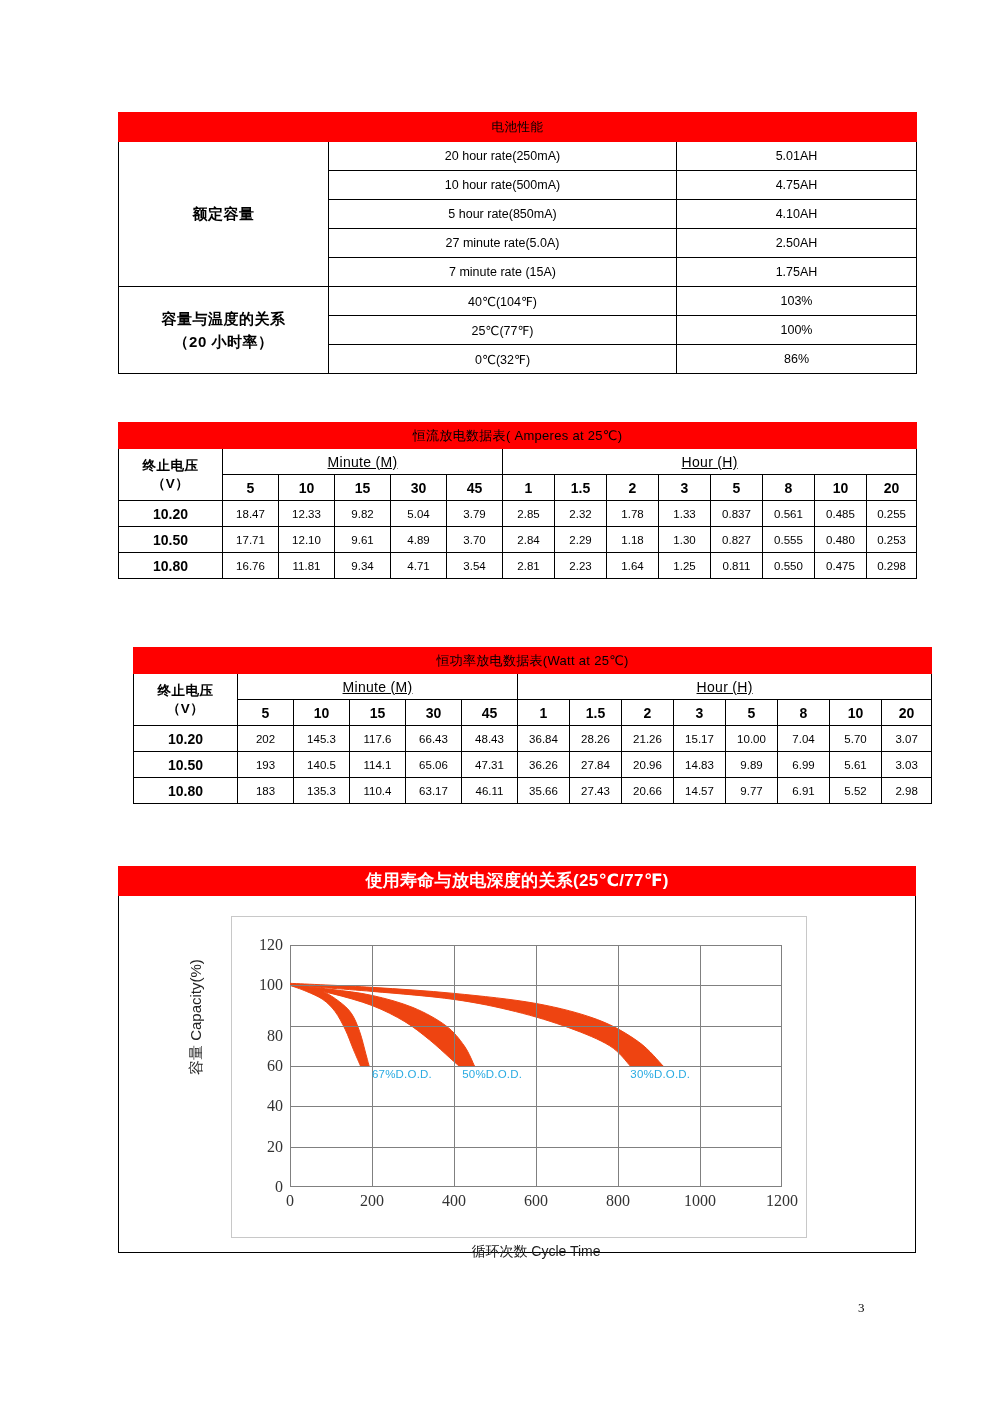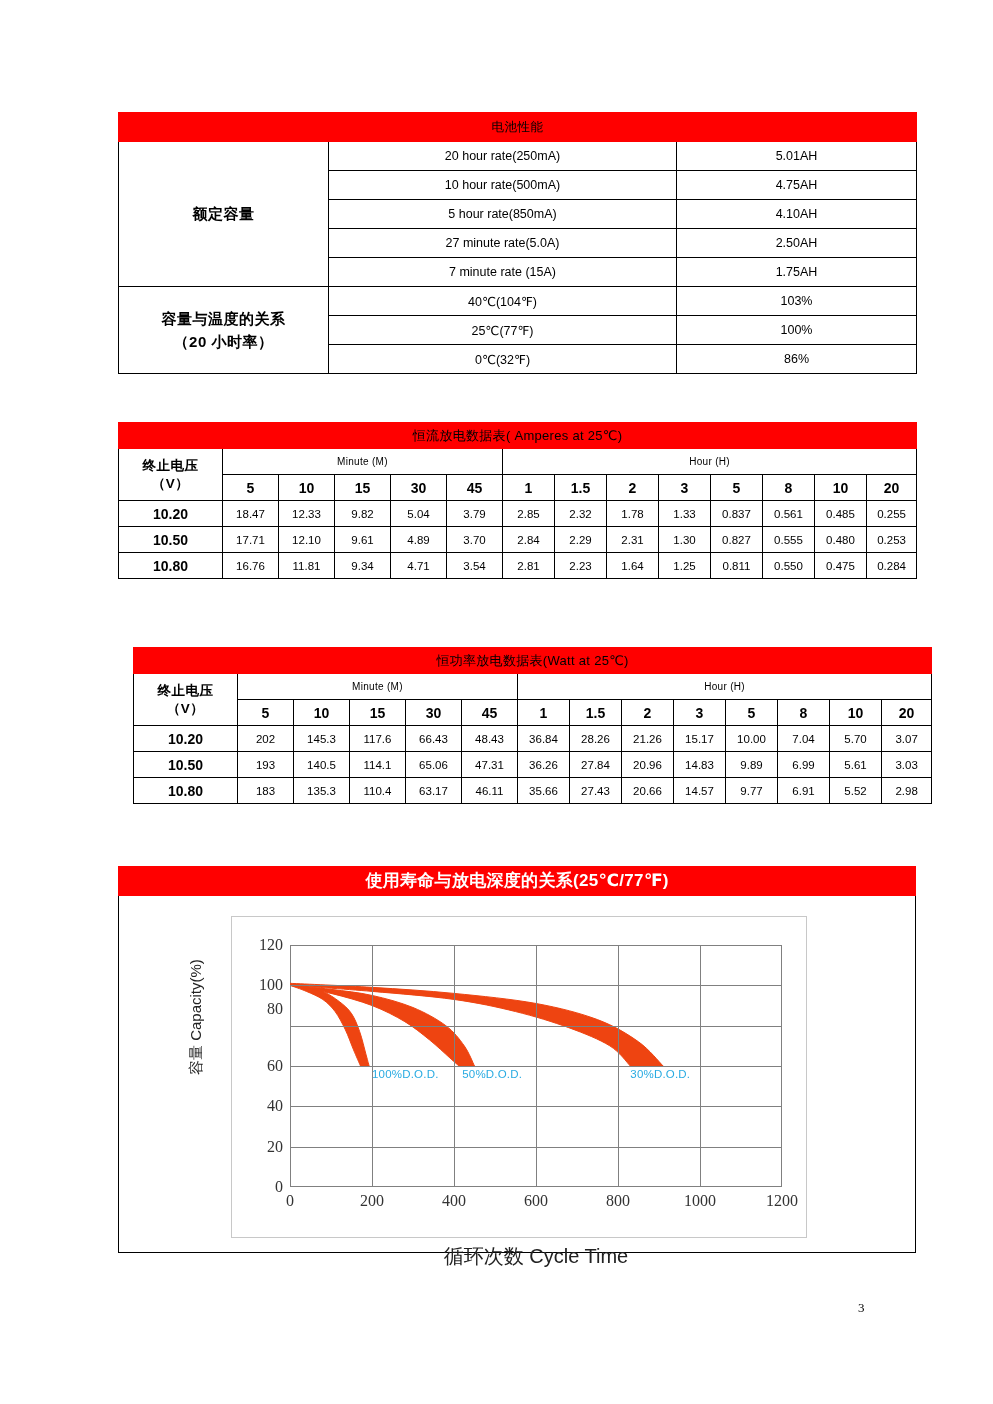--- a/index.html
+++ b/index.html
@@ -69,22 +69,23 @@
   #tbl-current { top: 422px; }
   #tbl-watt    { top: 647px; padding-left: 15px; }
 
   table.discharge td { height: 25px; }
   table.discharge td.hdr-volt {
     font-weight: bold;
     font-size: 13.5px;
     letter-spacing: 0.5px;
   }
   table.discharge td.hdr-span {
-    font-size: 10px;
+    font-size: 14px;
     letter-spacing: 0.3px;
+    text-decoration: underline;
   }
   table.discharge td.hdr-col {
     font-weight: bold;
     font-size: 14px;
   }
   table.discharge td.volt {
     font-weight: bold;
     font-size: 14px;
   }
   table.discharge td.val {
@@ -155,21 +156,21 @@
     color: #333;
     white-space: nowrap;
     font-family: "Liberation Serif", serif;
   }
   .axis-x-title {
     position: absolute;
     top: 100%;
     margin-top: 28px;
     left: 50%;
     transform: translateX(-50%);
-    font-size: 20px;
+    font-size: 14px;
     color: #222;
     white-space: nowrap;
   }
   .axis-y-title {
     position: absolute;
     right: 100%;
     margin-right: 34px;
     top: 50%;
     transform: translateY(-50%) rotate(-90deg);
     font-size: 15px;
@@ -316,42 +317,42 @@
         </tr>
         <tr>
           <td class="volt">10.50</td>
           <td class="val">17.71</td>
           <td class="val">12.10</td>
           <td class="val">9.61</td>
           <td class="val">4.89</td>
           <td class="val">3.70</td>
           <td class="val">2.84</td>
           <td class="val">2.29</td>
-          <td class="val">2.31</td>
+          <td class="val">1.18</td>
           <td class="val">1.30</td>
           <td class="val">0.827</td>
           <td class="val">0.555</td>
           <td class="val">0.480</td>
           <td class="val">0.253</td>
         </tr>
         <tr>
           <td class="volt">10.80</td>
           <td class="val">16.76</td>
           <td class="val">11.81</td>
           <td class="val">9.34</td>
           <td class="val">4.71</td>
           <td class="val">3.54</td>
           <td class="val">2.81</td>
           <td class="val">2.23</td>
           <td class="val">1.64</td>
           <td class="val">1.25</td>
           <td class="val">0.811</td>
           <td class="val">0.550</td>
           <td class="val">0.475</td>
-          <td class="val">0.284</td>
+          <td class="val">0.298</td>
         </tr>
       </tbody>
     </table>
   </div>
 
   <div class="tbl-wrap" id="tbl-watt">
     <table class="grid discharge">
       <colgroup>
         <col style="width:104px">
         <col style="width:56px">
@@ -461,37 +462,37 @@
               <path d="M0.00,38.32C13.67,38.99 54.67,40.67 82.00,42.35C109.33,44.03 136.67,45.71 164.00,48.40C191.33,51.09 222.08,54.11 246.00,58.48C269.92,62.85 290.42,68.23 307.50,74.62C324.58,81.00 337.57,89.07 348.50,96.80C359.43,104.53 369.00,116.97 373.10,121.00L340.30,121.00C336.88,117.64 330.05,107.22 319.80,100.83C309.55,94.45 294.52,88.40 278.80,82.68C263.08,76.97 244.63,71.26 225.50,66.55C206.37,61.84 187.92,57.81 164.00,54.45C140.08,51.09 109.33,48.74 82.00,46.38C54.67,44.03 13.67,41.34 0.00,40.33Z" fill="#EE4411" stroke="#EE4411" stroke-width="1" stroke-linejoin="round"></path>
             </svg>
         <div class="ytick" style="top: 242px;">0</div>
             <div class="gl h" style="top: 201.667px;"></div>
             <div class="ytick" style="top: 201.667px;">20</div>
             <div class="gl h" style="top: 161.333px;"></div>
             <div class="ytick" style="top: 161.333px;">40</div>
             <div class="gl h" style="top: 121px;"></div>
             <div class="ytick" style="top: 121px;">60</div>
             <div class="gl h" style="top: 80.6667px;"></div>
-            <div class="ytick" style="top: 64px;">80</div>
+            <div class="ytick" style="top: 91px;">80</div>
             <div class="gl h" style="top: 40.3333px;"></div>
             <div class="ytick" style="top: 40.3333px;">100</div>
             <div class="ytick" style="top: 0px;">120</div>
             <div class="xtick" style="left: 0px;">0</div>
             <div class="gl v" style="left: 82px;"></div>
             <div class="xtick" style="left: 82px;">200</div>
             <div class="gl v" style="left: 164px;"></div>
             <div class="xtick" style="left: 164px;">400</div>
             <div class="gl v" style="left: 246px;"></div>
             <div class="xtick" style="left: 246px;">600</div>
             <div class="gl v" style="left: 328px;"></div>
             <div class="xtick" style="left: 328px;">800</div>
             <div class="gl v" style="left: 410px;"></div>
             <div class="xtick" style="left: 410px;">1000</div>
             <div class="xtick" style="left: 492px;">1200</div>
-            <div class="dod-label" style="left: 82px; top: 123.083px;">100%D.O.D.</div>
+            <div class="dod-label" style="left: 82px; top: 123.083px;">67%D.O.D.</div>
             <div class="dod-label" style="left: 172.2px; top: 123.083px;">50%D.O.D.</div>
             <div class="dod-label" style="left: 340.3px; top: 123.083px;">30%D.O.D.</div>
           </div>
         <div class="axis-x-title" style="left:304px;top:298px;transform:translateX(-50%);">循环次数 Cycle Time</div>
         <div class="axis-y-title" style="left:-38px;top:156px;">容量 Capacity(%)</div>
       </div>
     </div>
   </div>
 
   <div id="pagenum">3</div>

